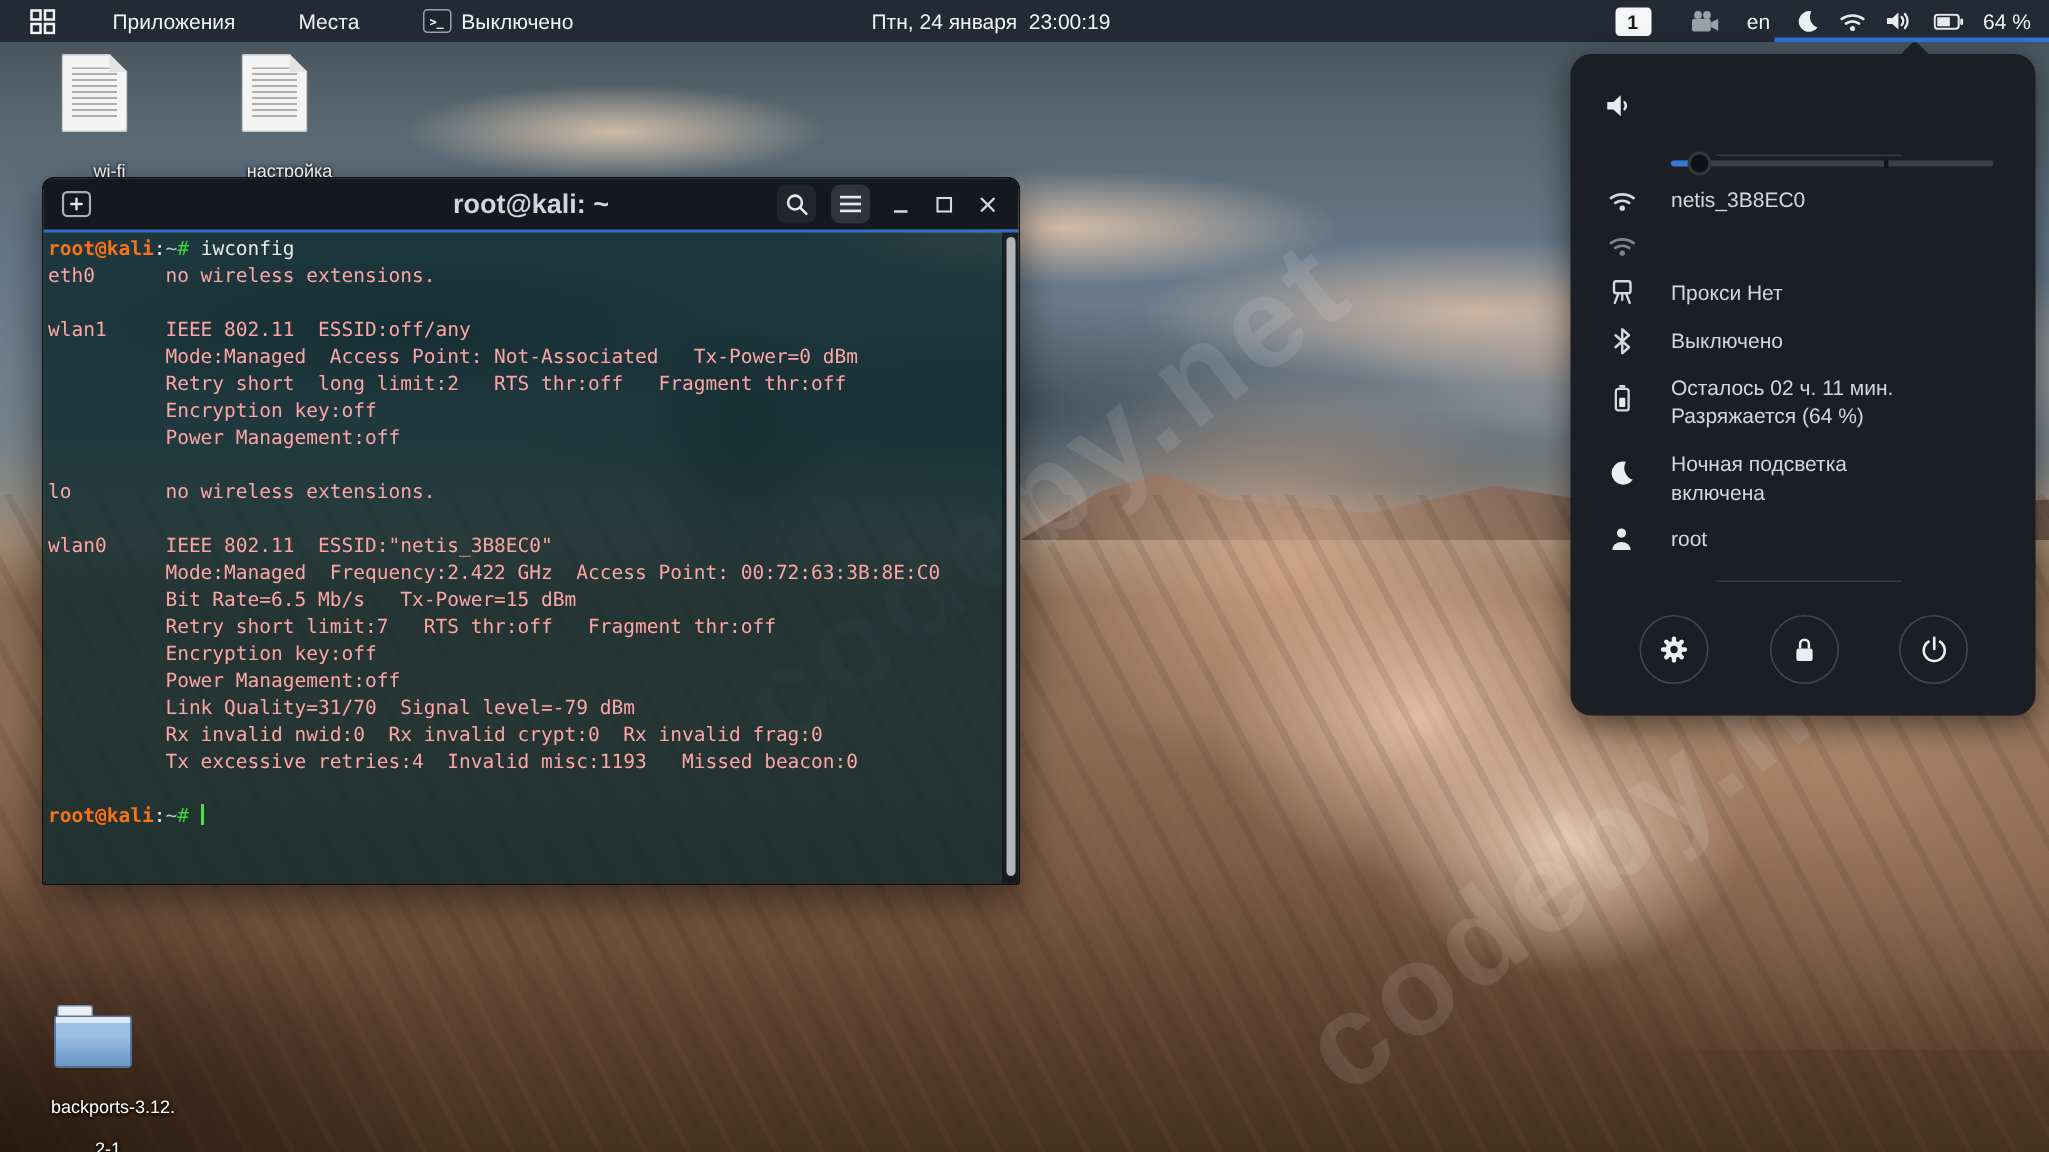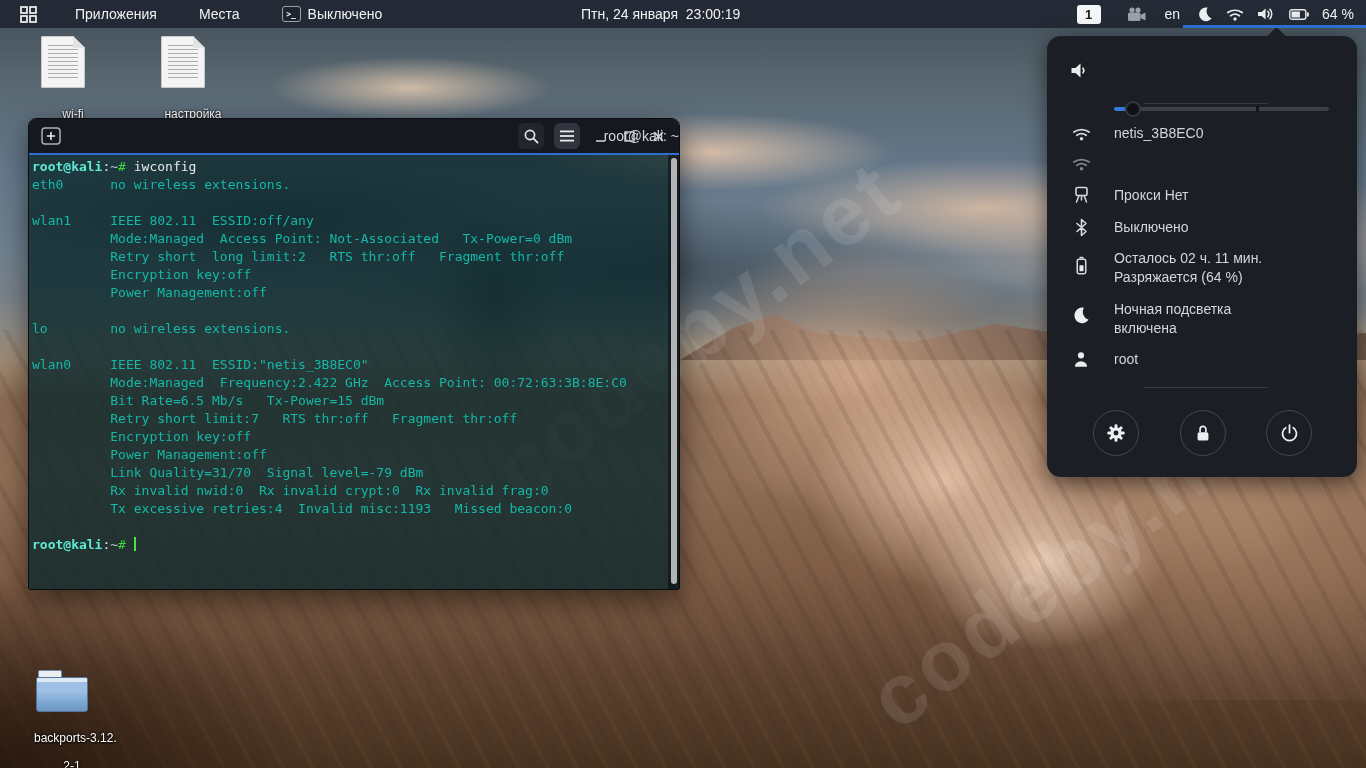--- a/index.html
+++ b/index.html
@@ -76,37 +76,37 @@
   .kbd{margin-right:3px;}
   .aggregate{position:relative;height:28px;display:flex;align-items:center;gap:13px;padding:0 12px 0 14px;}
   .aggregate::after{content:'';position:absolute;left:0;right:0;bottom:0;height:3px;background:#2f74d8;}
   .battpct{white-space:pre;}
 
   
   .term{position:absolute;left:28px;top:118px;width:652px;height:472px;z-index:3;
     border-radius:8px 8px 2px 2px;box-shadow:0 10px 28px rgba(0,0,0,.5);overflow:hidden;
     border:1px solid #0b0d11;}
   .term-titlebar{position:relative;height:34px;background:#15181e;display:flex;align-items:center;}
-  .term-title{position:absolute;left:0;right:0;text-align:right;color:#d2d5d9;font-size:14px;pointer-events:none;}
+  .term-title{position:absolute;left:0;right:0;text-align:center;color:#d2d5d9;font-size:18px;pointer-events:none;font-weight:bold;}
   .tbtn{display:flex;align-items:center;justify-content:center;cursor:default;}
   .newtab{margin-left:10px;width:24px;height:24px;}
   .roundbtn{width:26px;height:26px;border-radius:6px;}
   .searchbtn{background:#21252d;margin-left:auto;}
   .burgerbtn{background:#2f343e;margin-left:10px;}
   .winctl{display:flex;gap:16px;margin:0 14px 0 14px;}
   .accentline{height:2px;background:#2c6fd0;}
   .term-content{position:relative;height:436px;background:rgba(14,42,45,.82);cursor:text;}
   .term-out{position:absolute;left:3px;top:3px;right:14px;bottom:0;
     font-family:"DejaVu Sans Mono",monospace;font-size:13px;line-height:18px;white-space:pre;}
   .tline{min-height:18px;}
-  .seg-r{color:#5eead4;font-weight:bold;}
+  .seg-r{color:#f97316;font-weight:bold;}
   .seg-w{color:#e9e9e9;}
   .seg-t{color:#bac6ce;}
   .seg-h{color:#3cd43c;}
-  .seg-g{color:#14b8a6;}
+  .seg-g{color:#fca5a5;}
   .seg-cursor{display:inline-block;width:2px;height:14px;background:#4be04b;vertical-align:-2px;}
   .scrolltrack{position:absolute;right:0;top:0;bottom:0;width:11px;background:rgba(16,20,25,.7);}
   .scrollthumb{position:absolute;right:2px;top:3px;bottom:7px;width:6px;background:#b2b4b6;border-radius:3px;}
 
   
   .sysmenu{position:absolute;left:1047px;top:36px;width:310px;height:441px;z-index:6;
     background:#1b1e25;border-radius:14px;box-shadow:0 6px 22px rgba(0,0,0,.55);
     color:#d4d6da;font-size:14px;}
   .menu-arrow{position:absolute;top:-6px;left:222px;width:15px;height:15px;background:#1b1e25;
     transform:rotate(45deg);border-radius:3px;}

